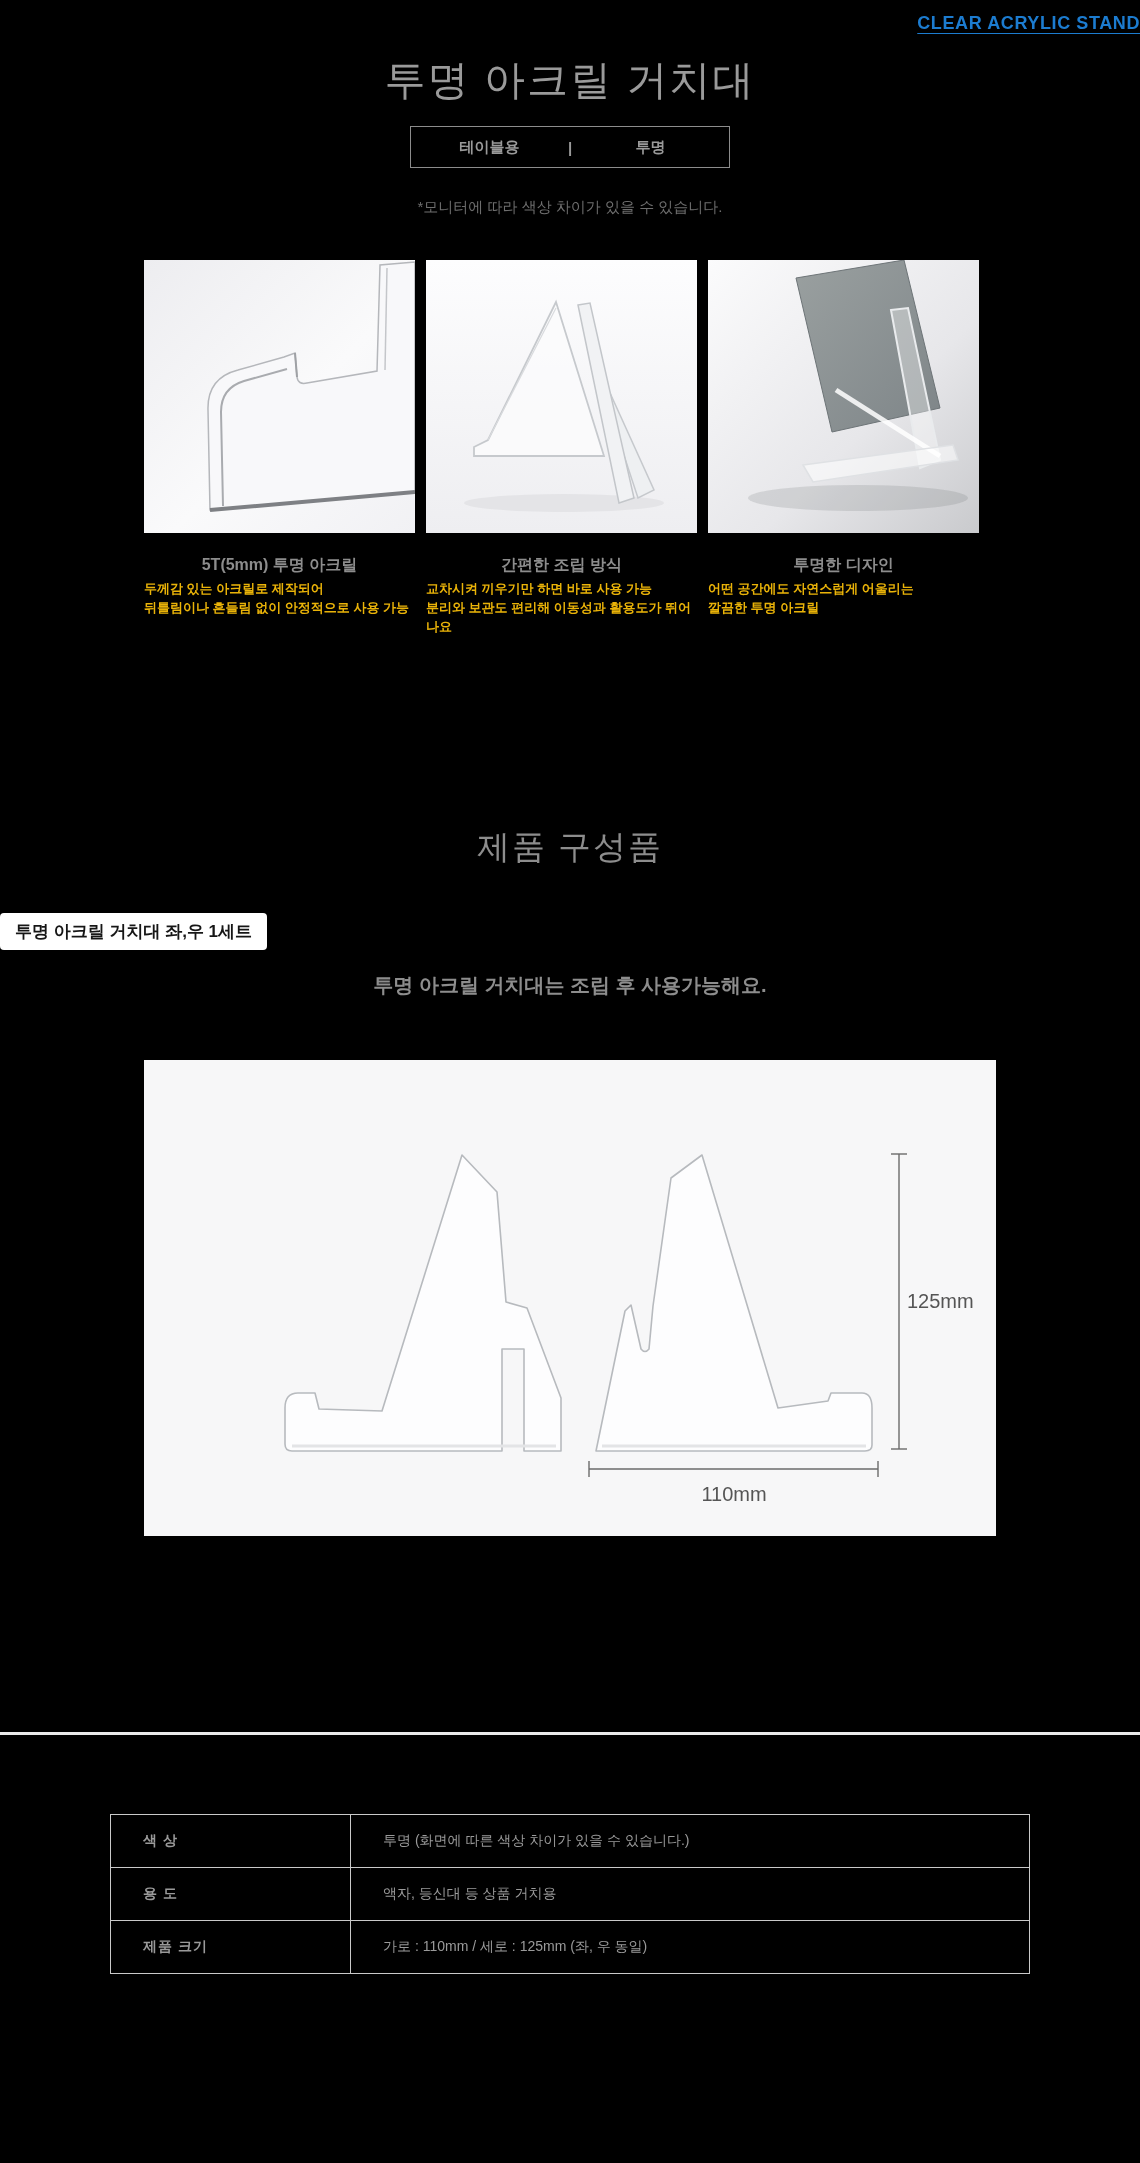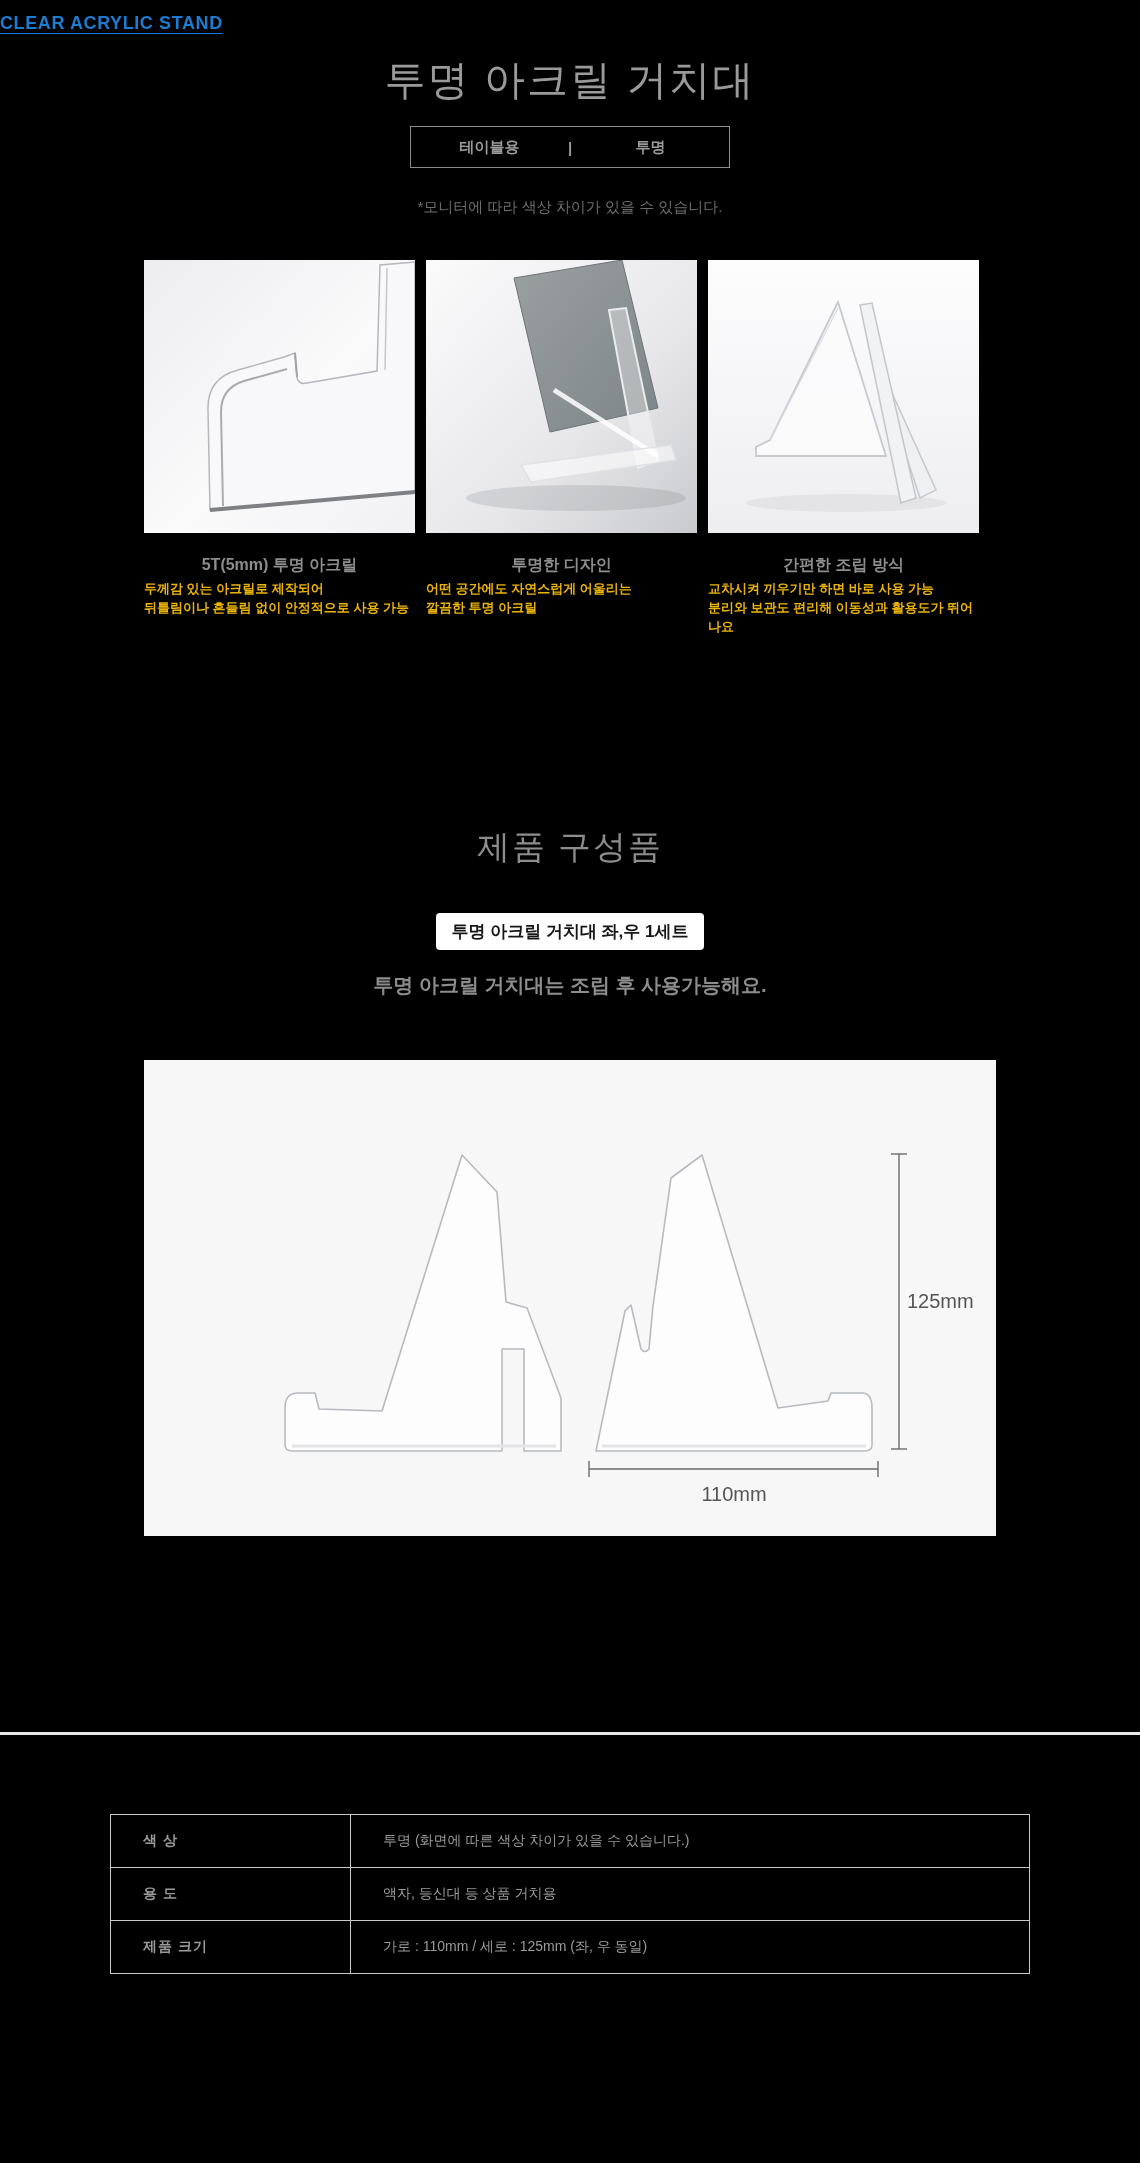--- a/index.html
+++ b/index.html
@@ -5,21 +5,21 @@
   html,body{margin:0;padding:0;background:#000;}
   .page{
     position:relative;
     width:1140px;height:2163px;
     margin:0 auto;
     background:#000;
     overflow:hidden;
     font-family:"Liberation Sans", sans-serif;
   }
   
-  .top-link-wrap{padding-top:12px;text-align:left;}
+  .top-link-wrap{padding-top:12px;text-align:right;}
   .top-link{
     display:inline-block;
     color:#1c7cd0;
     font-size:18px;font-weight:600;letter-spacing:.6px;
     text-decoration:underline;text-underline-offset:4px;
     line-height:22px;cursor:pointer;
   }
   .main-title{
     margin-top:22px;text-align:center;
     font-size:41px;font-weight:500;letter-spacing:2px;
@@ -48,21 +48,21 @@
   .feature-desc{
     margin-top:4px;text-align:left;
     font-size:13px;font-weight:600;color:#eab308;line-height:19px;
   }
   
   .section-title{
     text-align:center;font-size:33px;font-weight:500;
     color:#8d8d8d;letter-spacing:2px;line-height:41px;
   }
   #components-title{margin-top:190px;}
-  .badge-wrap{text-align:center;margin-top:46px;}
+  .badge-wrap{text-align:left;margin-top:46px;}
   .badge{
     display:inline-block;background:#ffffff;color:#161616;
     font-size:17px;font-weight:700;line-height:19px;
     padding:9px 15px;border-radius:4px;
   }
   .subtext{
     margin-top:26px;text-align:center;
     font-size:20px;font-weight:700;color:#8d8d8d;line-height:18px;
   }
   .product-image{
@@ -125,20 +125,42 @@
       <div class="feature-title">5T(5mm) 투명 아크릴</div>
       <div class="feature-desc">
         <div>두께감 있는 아크릴로 제작되어</div>
         <div>뒤틀림이나 흔들림 없이 안정적으로 사용 가능</div>
       </div>
     </div>
 
     <div class="feature">
       <svg class="feature-img" viewBox="0 0 271 273">
         <defs>
+          <linearGradient id="g2" x1="0" y1="0" x2="0" y2="1">
+            <stop offset="0" stop-color="#fdfdfe"></stop>
+              <stop offset="1" stop-color="#eeeef1"></stop>
+          </linearGradient>
+        </defs>
+        <rect width="271" height="273" fill="url(#g2)"></rect>
+        <ellipse cx="138" cy="243" rx="100" ry="9" fill="#e4e4e7"></ellipse>
+        <path d="M160,80 L228,230 L212,238 Z" fill="#eef0f2" stroke="#c6c9cd" stroke-width="1.5"></path>
+        <path d="M152,45 L164,43 L208,238 L193,243 Z" fill="#f1f2f4" stroke="#c3c6ca" stroke-width="1.5"></path>
+        <path d="M130,42 L178,196 L48,196 L48,187 L62,180 Z" fill="rgba(250,250,252,0.88)" stroke="#c6c9cd" stroke-width="1.8"></path>
+        <path d="M62,180 L130,48" fill="none" stroke="#d8dadd" stroke-width="1.2"></path>
+      </svg>
+      <div class="feature-title">간편한 조립 방식</div>
+      <div class="feature-desc">
+        <div>교차시켜 끼우기만 하면 바로 사용 가능</div>
+        <div>분리와 보관도 편리해 이동성과 활용도가 뛰어나요</div>
+      </div>
+    </div>
+
+    <div class="feature">
+      <svg class="feature-img" viewBox="0 0 271 273">
+        <defs>
           <linearGradient id="g3" x1="0" y1="0" x2="1" y2="1">
             <stop offset="0" stop-color="#fbfbfc"></stop>
               <stop offset=".6" stop-color="#e7e7ea"></stop>
               <stop offset="1" stop-color="#c9cacd"></stop>
           </linearGradient>
           <linearGradient id="board" x1="0" y1="0" x2="1" y2="1">
             <stop offset="0" stop-color="#9aa0a0"></stop>
               <stop offset="1" stop-color="#7e8588"></stop>
           </linearGradient>
         </defs>
@@ -146,42 +168,20 @@
         <ellipse cx="150" cy="238" rx="110" ry="13" fill="rgba(90,92,96,0.16)"></ellipse>
         <path d="M88,18 L196,0 L232,148 L124,172 Z" fill="url(#board)" stroke="#6d7477" stroke-width="1"></path>
         <path d="M183,50 L200,48 L232,200 L212,208 Z" fill="rgba(255,255,255,0.38)" stroke="#e9ebed" stroke-width="2"></path>
         <path d="M128,130 L232,196" fill="none" stroke="rgba(255,255,255,0.85)" stroke-width="5"></path>
         <path d="M95,205 L245,185 L250,200 L105,222 Z" fill="rgba(255,255,255,0.55)" stroke="#dfe1e4" stroke-width="1.5"></path>
       </svg>
       <div class="feature-title">투명한 디자인</div>
       <div class="feature-desc">
         <div>어떤 공간에도 자연스럽게 어울리는</div>
         <div>깔끔한 투명 아크릴</div>
-      </div>
-    </div>
-
-    <div class="feature">
-      <svg class="feature-img" viewBox="0 0 271 273">
-        <defs>
-          <linearGradient id="g2" x1="0" y1="0" x2="0" y2="1">
-            <stop offset="0" stop-color="#fdfdfe"></stop>
-              <stop offset="1" stop-color="#eeeef1"></stop>
-          </linearGradient>
-        </defs>
-        <rect width="271" height="273" fill="url(#g2)"></rect>
-        <ellipse cx="138" cy="243" rx="100" ry="9" fill="#e4e4e7"></ellipse>
-        <path d="M160,80 L228,230 L212,238 Z" fill="#eef0f2" stroke="#c6c9cd" stroke-width="1.5"></path>
-        <path d="M152,45 L164,43 L208,238 L193,243 Z" fill="#f1f2f4" stroke="#c3c6ca" stroke-width="1.5"></path>
-        <path d="M130,42 L178,196 L48,196 L48,187 L62,180 Z" fill="rgba(250,250,252,0.88)" stroke="#c6c9cd" stroke-width="1.8"></path>
-        <path d="M62,180 L130,48" fill="none" stroke="#d8dadd" stroke-width="1.2"></path>
-      </svg>
-      <div class="feature-title">간편한 조립 방식</div>
-      <div class="feature-desc">
-        <div>교차시켜 끼우기만 하면 바로 사용 가능</div>
-        <div>분리와 보관도 편리해 이동성과 활용도가 뛰어나요</div>
       </div>
     </div>
   </div>
 
   <div class="section-title" id="components-title">제품 구성품</div>
 
   <div class="badge-wrap">
     <span class="badge">투명 아크릴 거치대 좌,우 1세트</span>
   </div>
 

